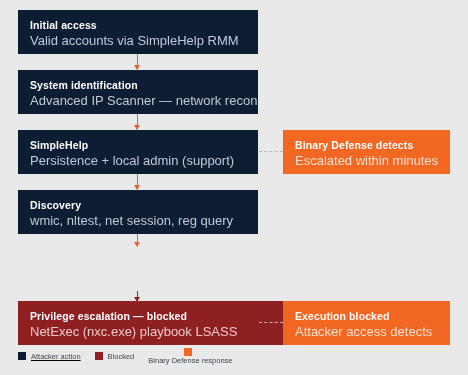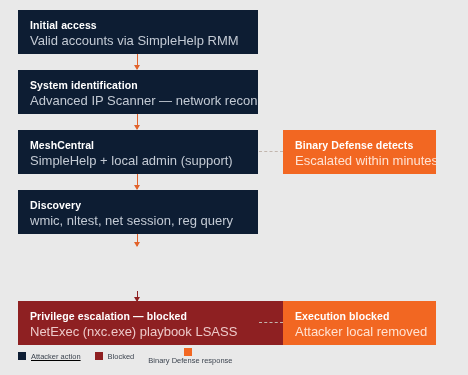--- a/index.html
+++ b/index.html
@@ -57,21 +57,21 @@
     background: #8e2022;
     left: 18px;
     width: 289px;
     height: 44px;
   }
   .node.blocked .node-sub { color: #edc9c9; }
 
   .node.response {
     background: #f26722;
     left: 283px;
-    width: 153px;
+    width: 167px;
     height: 44px;
   }
   .node.response .node-title { color: #ffffff; }
   .node.response .node-sub { color: #ffe2d2; }
 
   
   .pos-1 { top: 10px; }
   .pos-2 { top: 70px; }
   .pos-3 { top: 130px; }
   .pos-4 { top: 190px; }
@@ -171,22 +171,22 @@
     <div class="node-title">System identification</div>
     <div class="node-sub">Advanced IP Scanner — network recon</div>
   </div>
 
   <div class="arrow-v orange arr-2">
     <div class="shaft"></div>
     <div class="head"></div>
   </div>
 
   <div class="node attacker pos-3">
-    <div class="node-title">MeshCentral</div>
-    <div class="node-sub">SimpleHelp + local admin (support)</div>
+    <div class="node-title">SimpleHelp</div>
+    <div class="node-sub">Persistence + local admin (support)</div>
   </div>
 
   <div class="dash-h dash-1"></div>
 
   <div class="node response pos-3">
     <div class="node-title">Binary Defense detects</div>
     <div class="node-sub">Escalated within minutes</div>
   </div>
 
   <div class="arrow-v orange arr-3">
@@ -212,21 +212,21 @@
 
   <div class="node blocked pos-6">
     <div class="node-title">Privilege escalation — blocked</div>
     <div class="node-sub">NetExec (nxc.exe) playbook LSASS</div>
   </div>
 
   <div class="dash-h dash-2"></div>
 
   <div class="node response pos-6">
     <div class="node-title">Execution blocked</div>
-    <div class="node-sub">Attacker local removed</div>
+    <div class="node-sub">Attacker access detects</div>
   </div>
 
   <div id="legend">
     <div class="legend-item lg-1">
       <span class="legend-swatch" style="background:#0d1d33"></span>
       <span class="legend-label">Attacker action</span>
     </div>
     <div class="legend-item lg-2">
       <span class="legend-swatch" style="background:#8e2022"></span>
       <span class="legend-label">Blocked</span>

